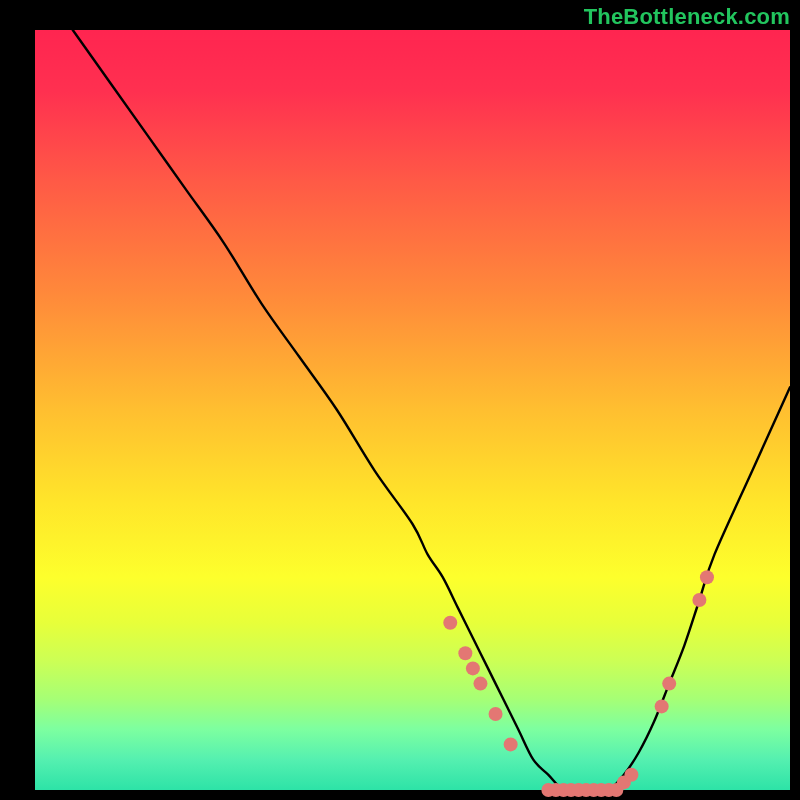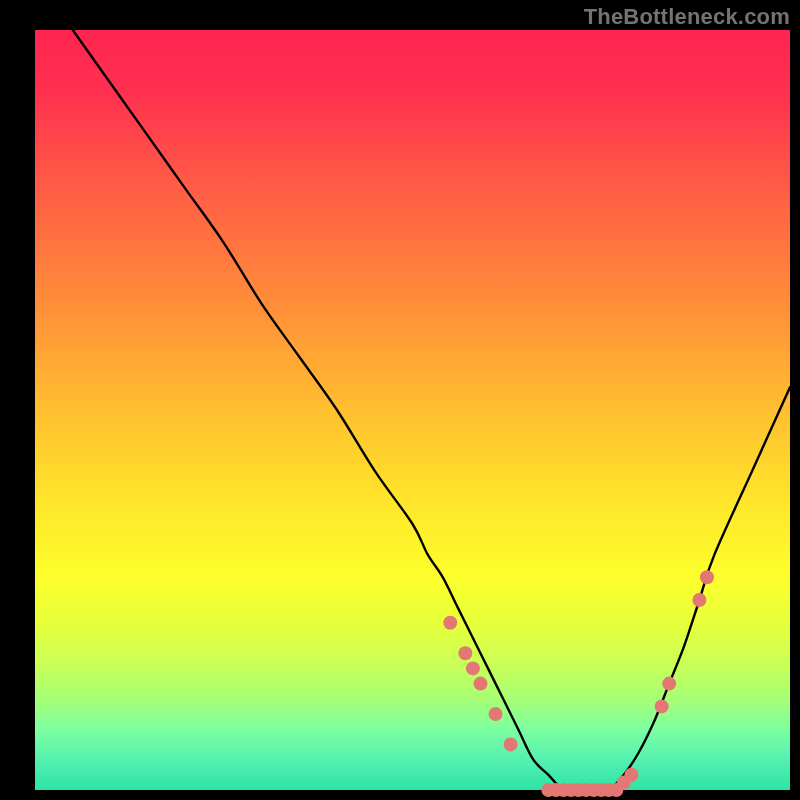--- a/index.html
+++ b/index.html
@@ -17,21 +17,21 @@
     width: 800px;
     height: 800px;
   }
   .watermark {
     position: absolute;
     top: 4px;
     right: 10px;
     font-family: Arial, Helvetica, sans-serif;
     font-size: 22px;
     font-weight: 600;
-    color: #737373;
+    color: #22c55e;
     letter-spacing: 0.2px;
   }
 </style>
 </head>
 <body>
 
 <div class="frame">
   <svg id="chart-svg" width="800" height="800" viewBox="0 0 800 800">
       <defs>
         <linearGradient id="bg-grad" x1="0" y1="0" x2="0" y2="1">

